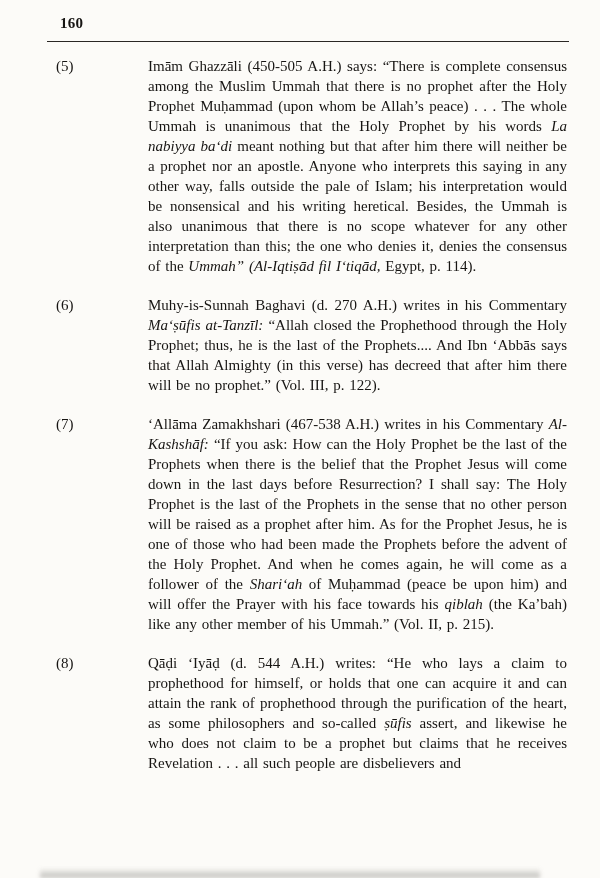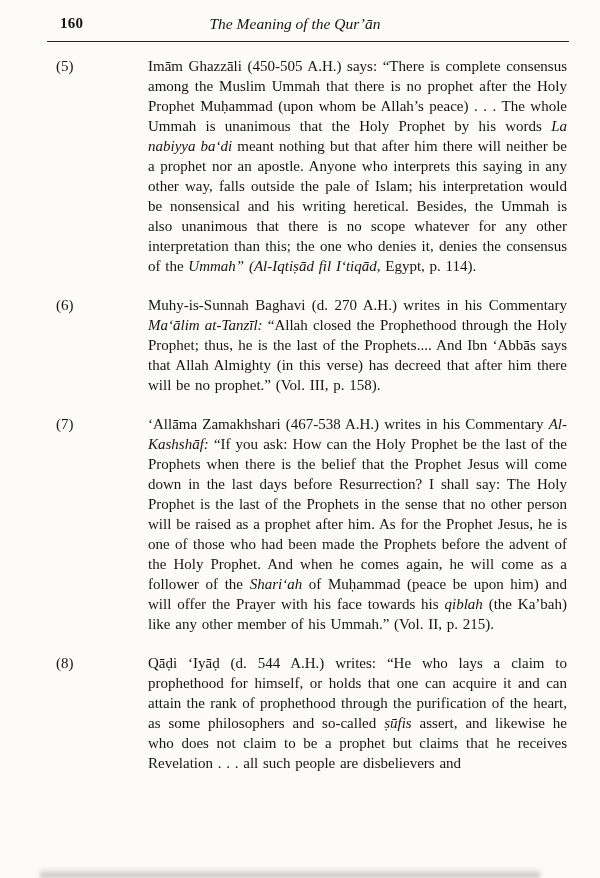--- a/index.html
+++ b/index.html
@@ -75,30 +75,29 @@
     height: 10px;
     background: linear-gradient(to bottom, rgba(0,0,0,0), rgba(110,108,104,0.45));
     filter: blur(2px);
   }
 </style>
 </head>
 <body>
 
 <div class="page">
   <span class="page-number">160</span>
-  <span class="running-title">The Meaning of the Qur’ān</span>
   <div class="header-rule"></div>
   <div class="page-body" id="paragraphs">
       <div class="para">
         <span class="marker">(5)</span>
         <p class="para-text"><span>Imām Ghazzāli (450-505 A.H.) says: “There is complete consensus among the Muslim Ummah that there is no prophet after the Holy Prophet Muḥammad (upon whom be Allah’s peace) . . . The whole Ummah is unanimous that the Holy Prophet by his words </span><span class="italic">La nabiyya ba‘di</span><span> meant nothing but that after him there will neither be a prophet nor an apostle. Anyone who interprets this saying in any other way, falls outside the pale of Islam; his interpretation would be nonsensical and his writing heretical. Besides, the Ummah is also unanimous that there is no scope whatever for any other interpretation than this; the one who denies it, denies the consensus of the </span><span class="italic">Ummah” (Al-Iqtiṣād fil I‘tiqād,</span><span> Egypt, p. 114).</span></p>
       </div>
       <div class="para">
         <span class="marker">(6)</span>
-        <p class="para-text"><span>Muhy-is-Sunnah Baghavi (d. 270 A.H.) writes in his Commentary </span><span class="italic">Ma‘ālim at-Tanzīl:</span><span> “Allah closed the Prophethood through the Holy Prophet; thus, he is the last of the Prophets.... And Ibn ‘Abbās says that Allah Almighty (in this verse) has decreed that after him there will be no prophet.” (Vol. III, p. 158).</span></p>
+        <p class="para-text"><span>Muhy-is-Sunnah Baghavi (d. 270 A.H.) writes in his Commentary </span><span class="italic">Ma‘ṣūfis at-Tanzīl:</span><span> “Allah closed the Prophethood through the Holy Prophet; thus, he is the last of the Prophets.... And Ibn ‘Abbās says that Allah Almighty (in this verse) has decreed that after him there will be no prophet.” (Vol. III, p. 122).</span></p>
       </div>
       <div class="para">
         <span class="marker">(7)</span>
         <p class="para-text"><span>‘Allāma Zamakhshari (467-538 A.H.) writes in his Commentary </span><span class="italic">Al-Kashshāf:</span><span> “If you ask: How can the Holy Prophet be the last of the Prophets when there is the belief that the Prophet Jesus will come down in the last days before Resurrection? I shall say: The Holy Prophet is the last of the Prophets in the sense that no other person will be raised as a prophet after him. As for the Prophet Jesus, he is one of those who had been made the Prophets before the advent of the Holy Prophet. And when he comes again, he will come as a follower of the </span><span class="italic">Shari‘ah</span><span> of Muḥammad (peace be upon him) and will offer the Prayer with his face towards his </span><span class="italic">qiblah</span><span> (the Ka’bah) like any other member of his Ummah.” (Vol. II, p. 215).</span></p>
       </div>
       <div class="para">
         <span class="marker">(8)</span>
         <p class="para-text"><span>Qāḍi ‘Iyāḍ (d. 544 A.H.) writes: “He who lays a claim to prophethood for himself, or holds that one can acquire it and can attain the rank of prophethood through the purification of the heart, as some philosophers and so-called </span><span class="italic">ṣūfis</span><span> assert, and likewise he who does not claim to be a prophet but claims that he receives Revelation . . . all such people are disbelievers and</span></p>
       </div>
     </div>

